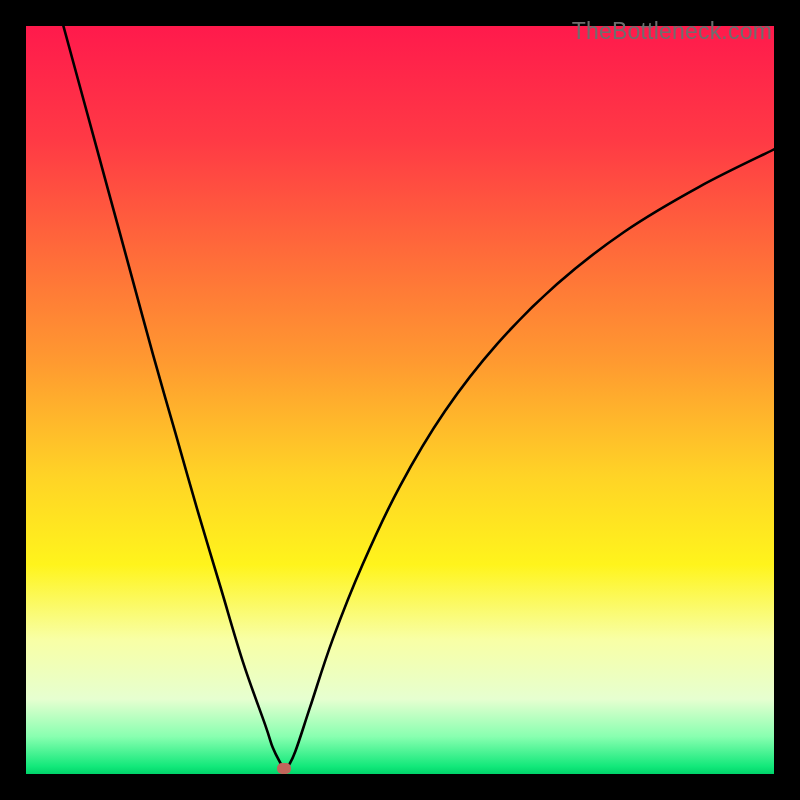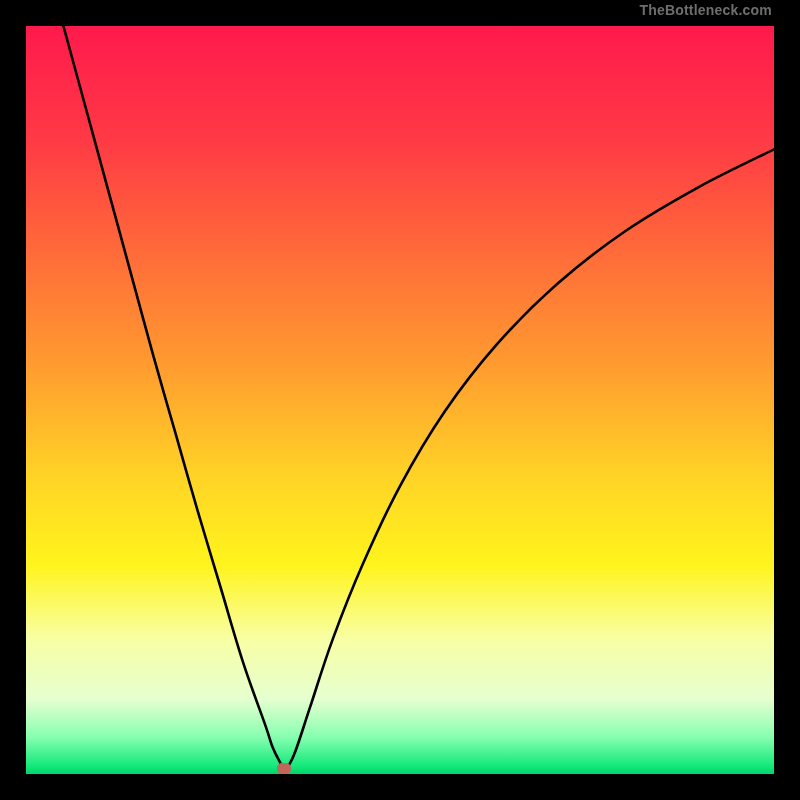--- a/index.html
+++ b/index.html
@@ -30,25 +30,25 @@
     left: 0; top: 0;
     width: 100%; height: 100%;
   }
   .curve-svg {
     position: absolute;
     left: 0; top: 0;
     width: 100%; height: 100%;
   }
   .watermark {
     position: absolute;
-    top: 2px;
+    top: 18px;
     right: 28px;
     color: #6e6e6e;
-    font-size: 14px;
-    font-weight: 700;
+    font-size: 23px;
+    font-weight: 400;
     letter-spacing: 0.2px;
   }
   .marker {
     position: absolute;
     width: 14px;
     height: 11px;
     border-radius: 5px;
   }
 </style>
 </head>

